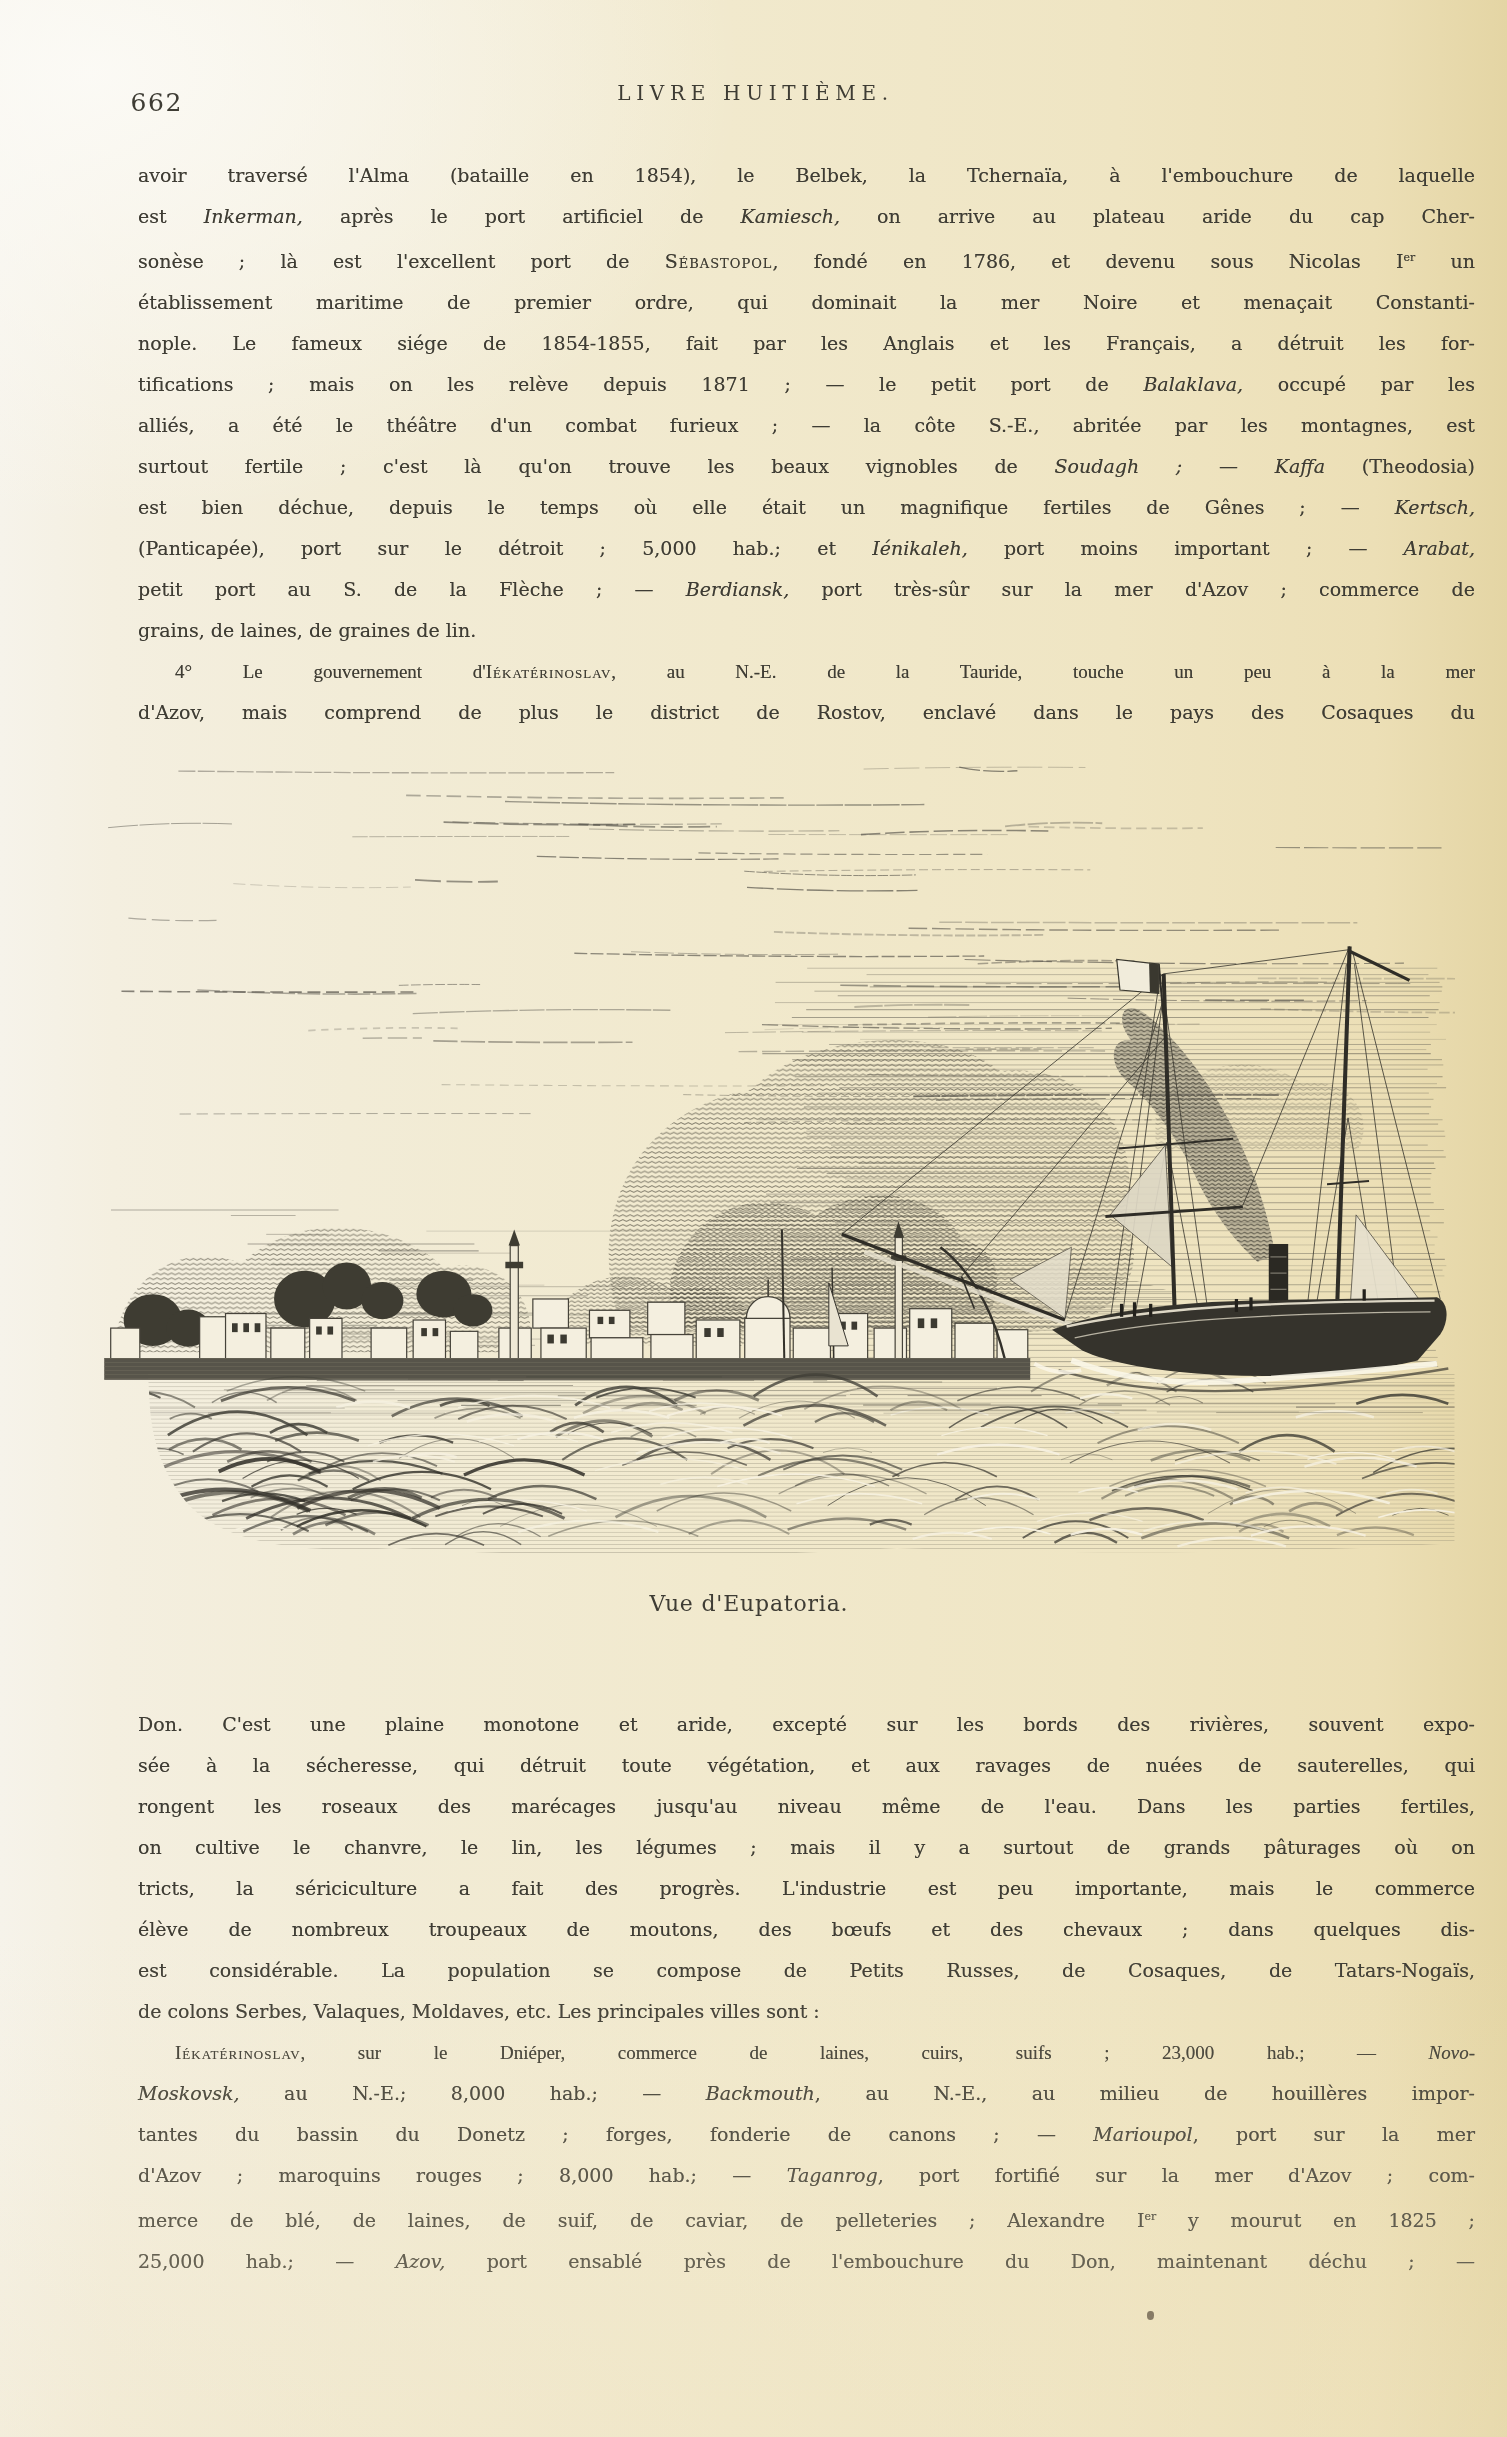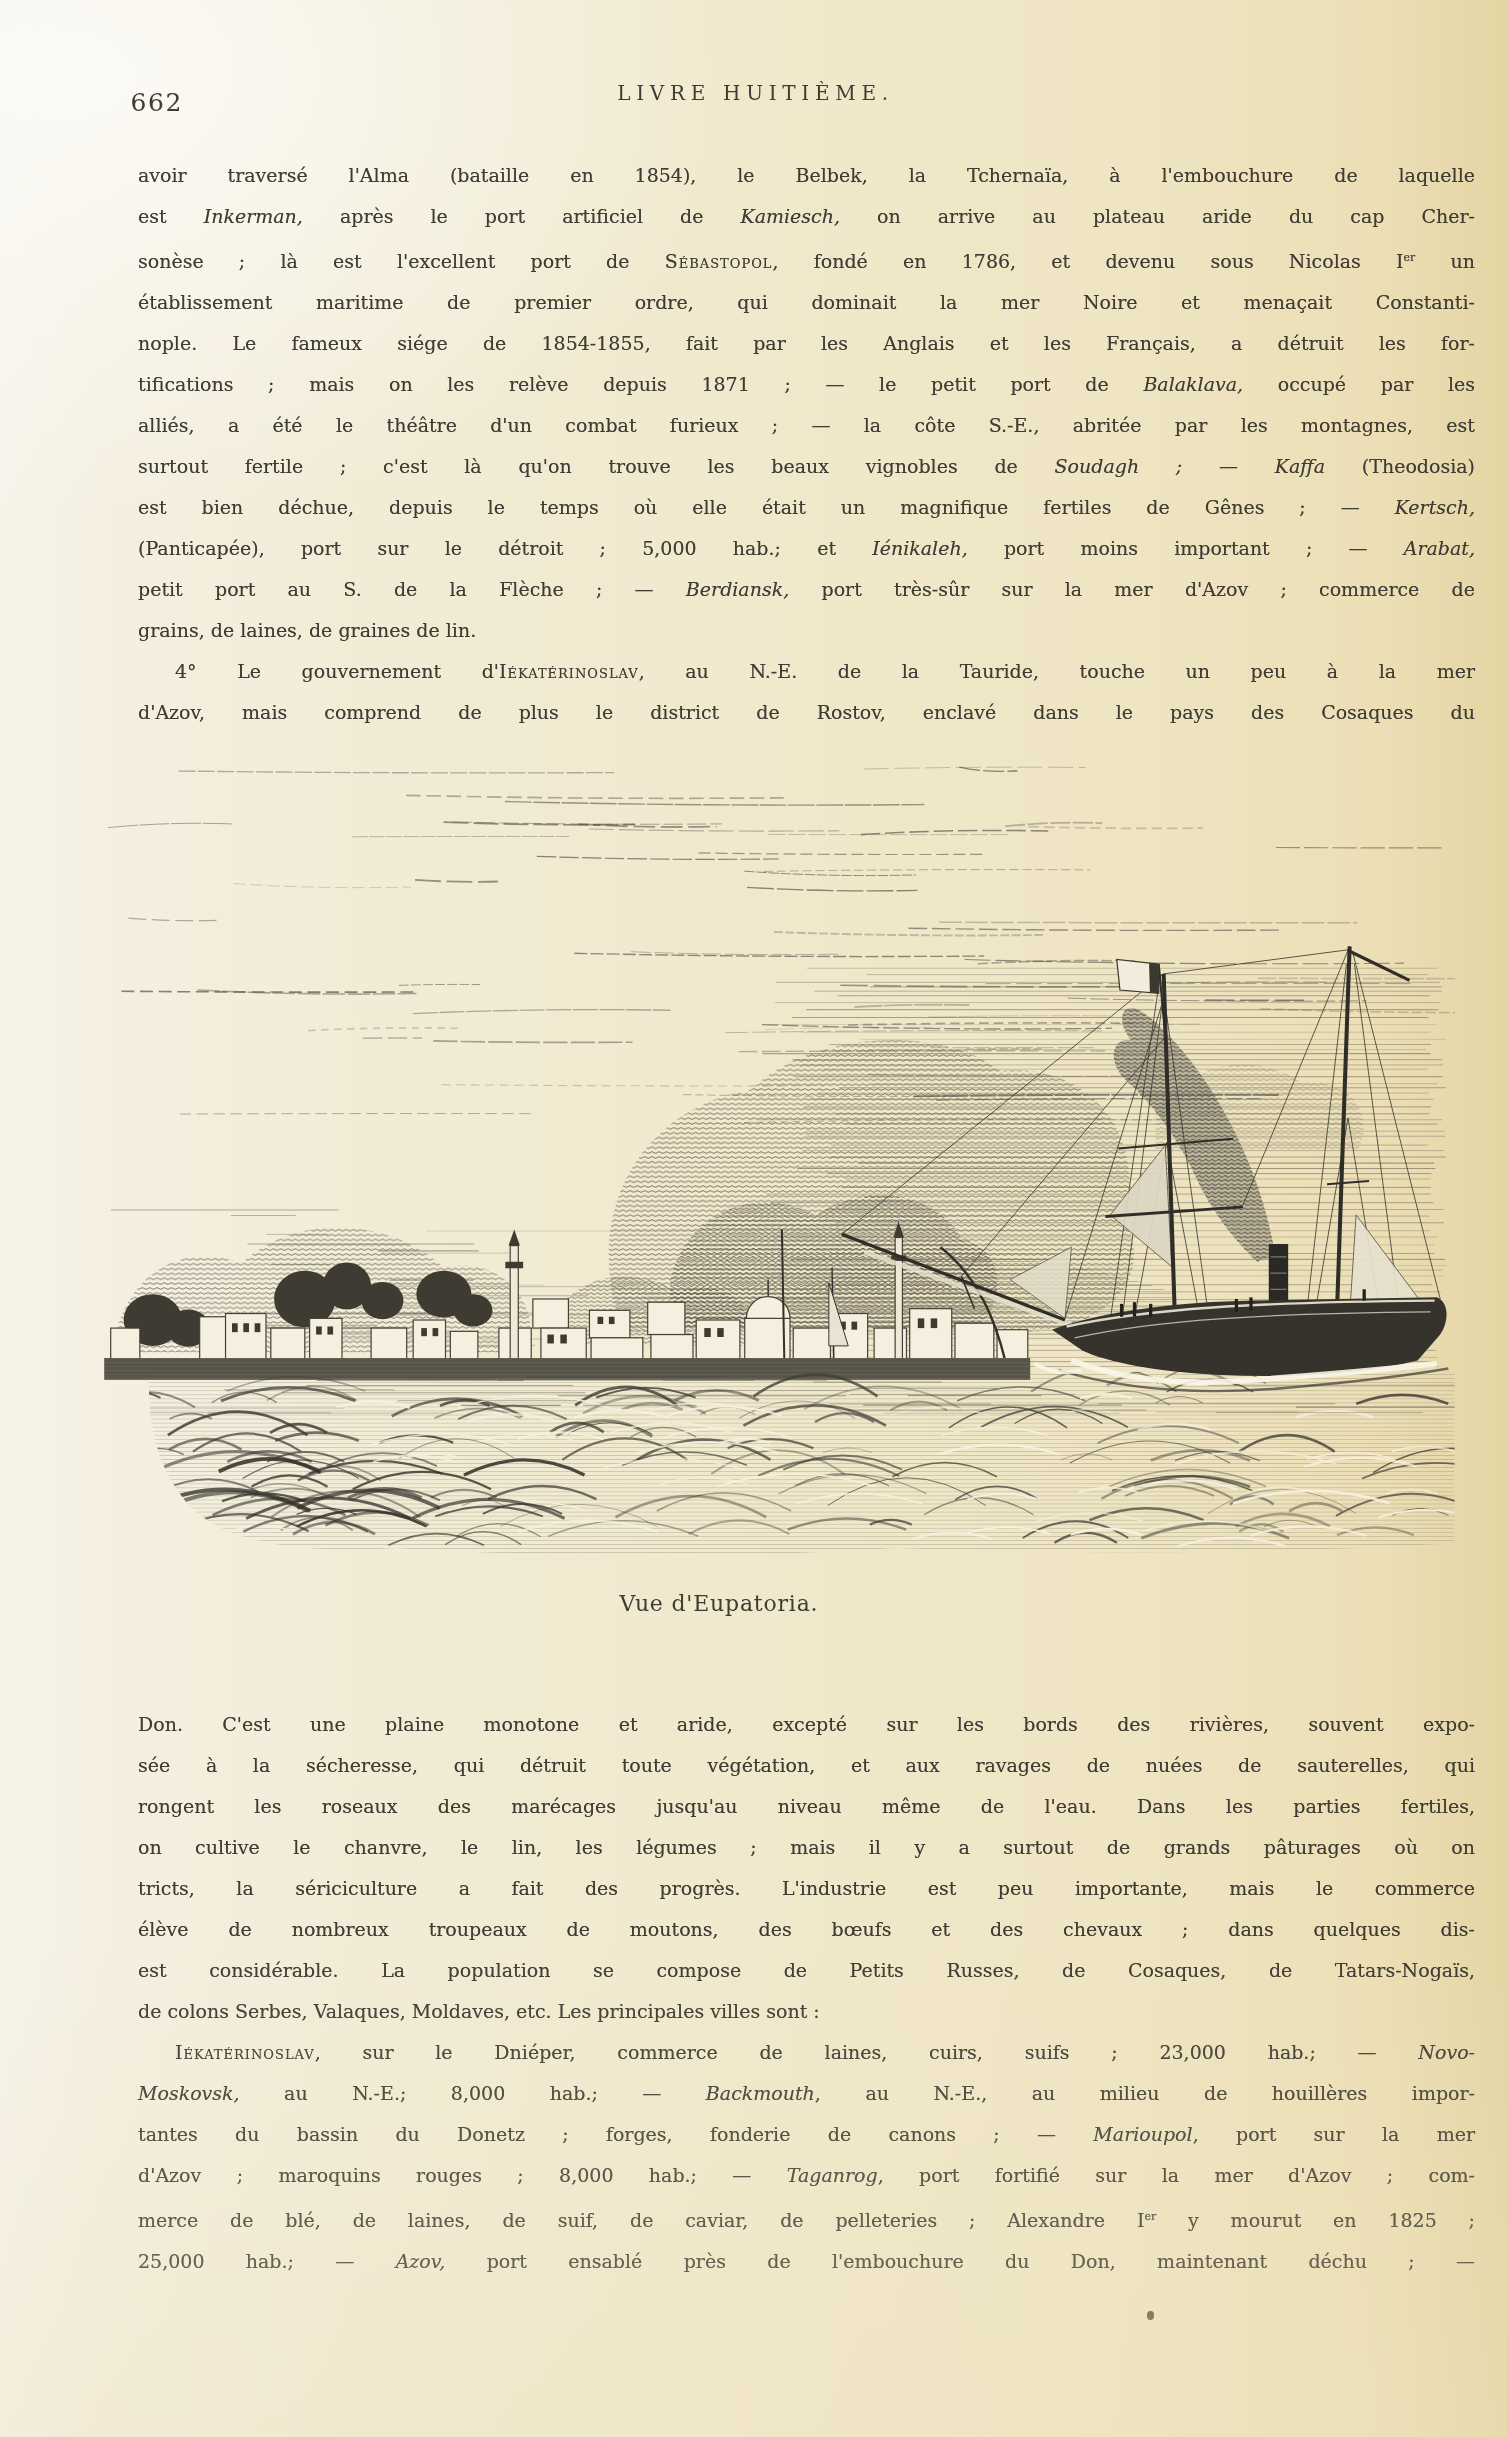--- a/index.html
+++ b/index.html
@@ -20,28 +20,28 @@
   .pagenum{position:absolute;left:1.6px;top:6.5px;font-size:25px;letter-spacing:1.6px;}
   .rtitle{display:block;text-align:center;box-sizing:border-box;padding-right:84px;
           font-size:20px;letter-spacing:5.7px;}
   
   .textcol{position:absolute;left:138px;width:1337px;font-size:19px;line-height:41px;
            text-shadow:0 0 0.5px rgba(62,58,48,.55);}
   #text-above{top:155px;}
   #text-below{top:1704px;}
   .line{text-align:justify;text-align-last:justify;}
   .line.nojust{text-align-last:left;}
-  .par.indent .line:first-child{text-indent:37px;}
+  .par.indent .line:first-child{text-indent:37px;font-family:Liberation Serif, serif;}
   .i{font-style:italic;}
   .sc{font-variant-caps:small-caps;letter-spacing:1px;}
   sup.s{font-size:58%;vertical-align:super;letter-spacing:0;}
   
   .engraving{position:absolute;left:104px;top:762px;width:1351px;height:799px;margin:0;}
   .engraving svg{display:block;width:100%;height:100%;}
-  .figcaption{position:absolute;top:1591px;left:116px;width:1337px;box-sizing:border-box;
+  .figcaption{position:absolute;top:1591px;left:146px;width:1337px;box-sizing:border-box;
               padding-right:131px;text-align:center;font-size:22px;letter-spacing:0.8px;}
   .ink-speck{position:absolute;left:1147px;top:2311px;width:7.3px;height:9px;border-radius:50% 45% 55% 50%;
              background:#4a3e30;opacity:.85;}
 </style>
 </head>
 <body>
 
 <div class="sheet">
 
   <div class="running-head">

